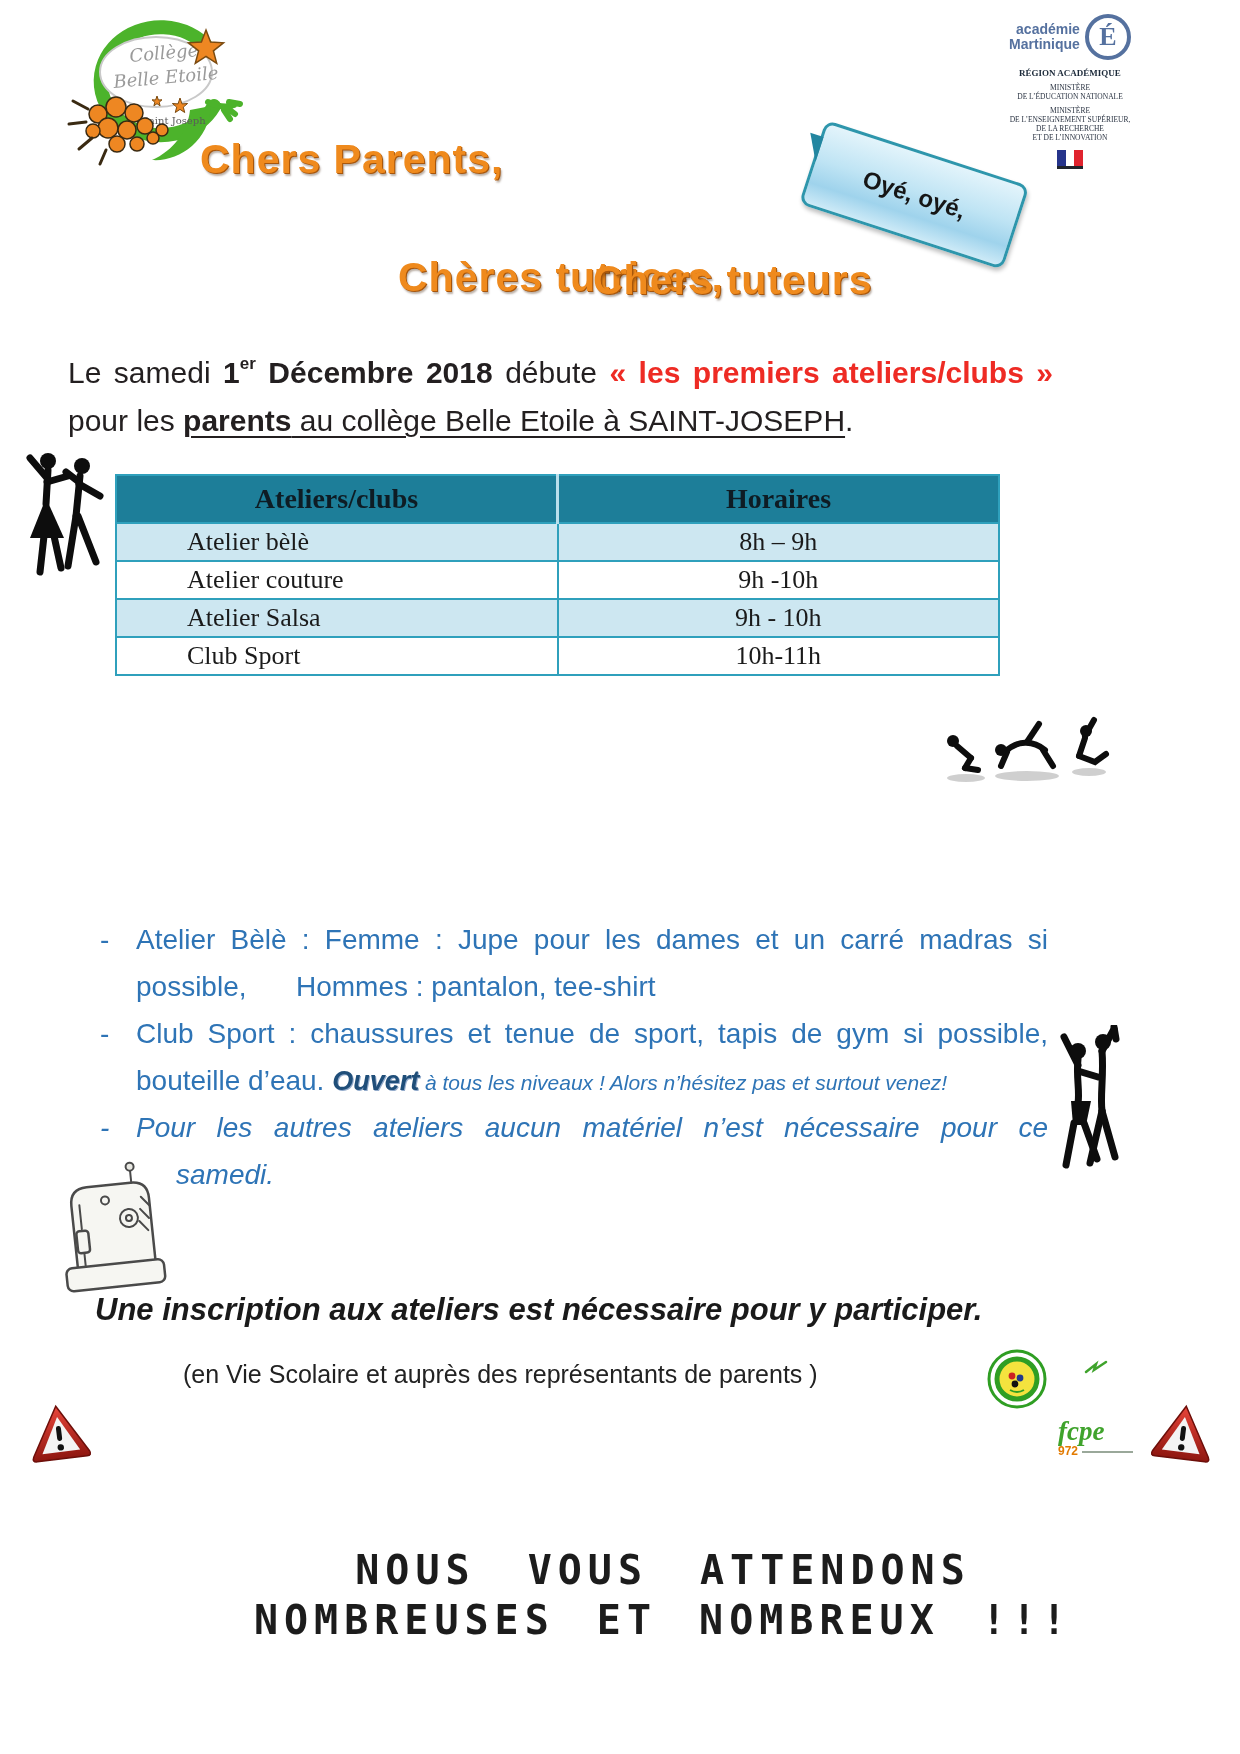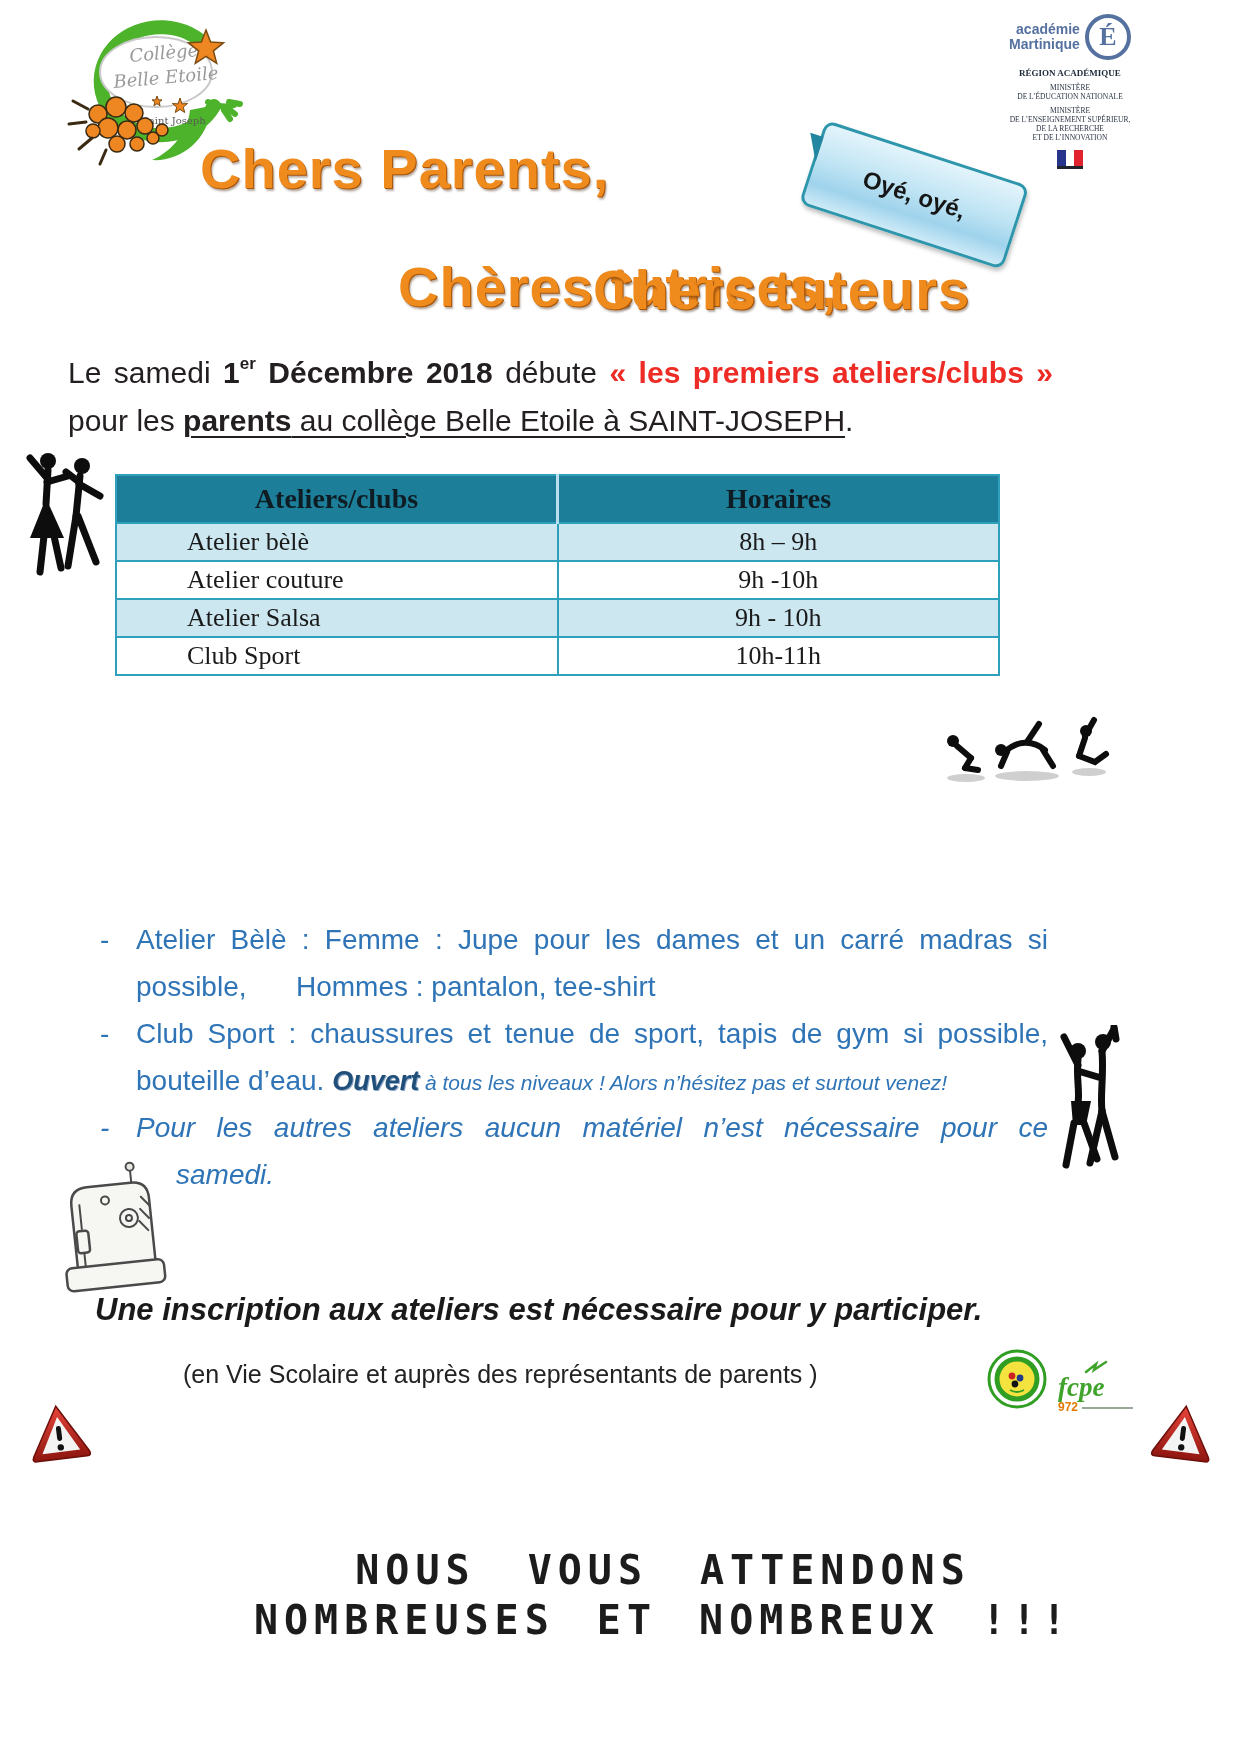--- a/index.html
+++ b/index.html
@@ -14,21 +14,21 @@
   .acad-circle{width:38px;height:38px;border:4px solid #55719f;border-radius:50%;color:#55719f;
                font-size:26px;font-weight:bold;display:flex;align-items:center;justify-content:center;
                font-family:"Liberation Serif",serif;}
   .acad-region{font-size:9px;font-weight:bold;margin-top:8px;font-family:"Liberation Serif",serif;color:#1c2a3a;}
   .acad-min{font-size:7.5px;margin-top:5px;color:#2a3342;font-family:"Liberation Serif",serif;line-height:9px;}
   .flag{width:26px;height:16px;margin:8px auto 0;display:flex;border-bottom:3px solid #20242c;}
   .flag span{flex:1;}
   .flag .b{background:#26348b}.flag .w{background:#fff}.flag .r{background:#e0232e}
 
   
-  .greet{font-size:56px;font-weight:bold;color:#ef8a1d;letter-spacing:1px;
+  .greet{font-size:41px;font-weight:bold;color:#ef8a1d;letter-spacing:1px;
          text-shadow:1px 1px 0 #a8560b,2px 3px 2px rgba(60,30,0,.35);}
   .g1{left:200px;top:136px;} .g2{left:398px;top:208px;margin-top:46px;} .g3{left:593px;top:257px;}
 
   
   .ribbon{left:826px;top:120px;width:208px;height:82px;transform:rotate(18deg);transform-origin:left top;
           background:linear-gradient(180deg,#e3f4fb 0%,#bfe4f4 45%,#9fd3ec 75%,#cdeaf7 100%);
           border:3px solid #2e96ac;border-radius:10px;box-shadow:2px 3px 4px rgba(0,0,0,.25);
           display:flex;align-items:center;justify-content:center;}
   .ribbon::before{content:"";position:absolute;left:-14px;top:14px;border-top:26px solid #2386a0;
           border-left:14px solid transparent;}
@@ -73,21 +73,21 @@
 
   
   .footer{left:0;top:1545px;width:1240px;text-align:center;font-family:"DejaVu Sans Mono",monospace;
           font-weight:bold;color:#1c1c1c;padding-left:43px;}
   .footer .l1{font-size:40px;letter-spacing:6px;word-spacing:22px;line-height:50px;}
   .footer .l2{font-size:40px;letter-spacing:6px;word-spacing:12px;line-height:50px;}
 
   
   .fcpe{left:1058px;top:1360px;width:75px;height:58px;}
   .fcpe .word{font-family:"Liberation Serif",serif;font-style:italic;font-weight:bold;
-              font-size:27px;color:#3fa32c;line-height:26px;}
+              font-size:27px;color:#3fa32c;line-height:26px;margin-top:44px;}
   .fcpe .num{font-size:12px;font-weight:bold;color:#e27a00;}
   .fcpe .rule{width:58px;height:2px;background:#9aa89a;margin-top:1px;}
 </style>
 </head>
 <body>
 
 <div class="page">
 
   <svg class="abs" style="left:56px;top:10px" width="208" height="176" viewBox="0 0 208 176">
     <path d="M152 38 A60 54 0 1 0 158 96" fill="none" stroke="#4cb32b" stroke-width="14" stroke-linecap="round"></path>

